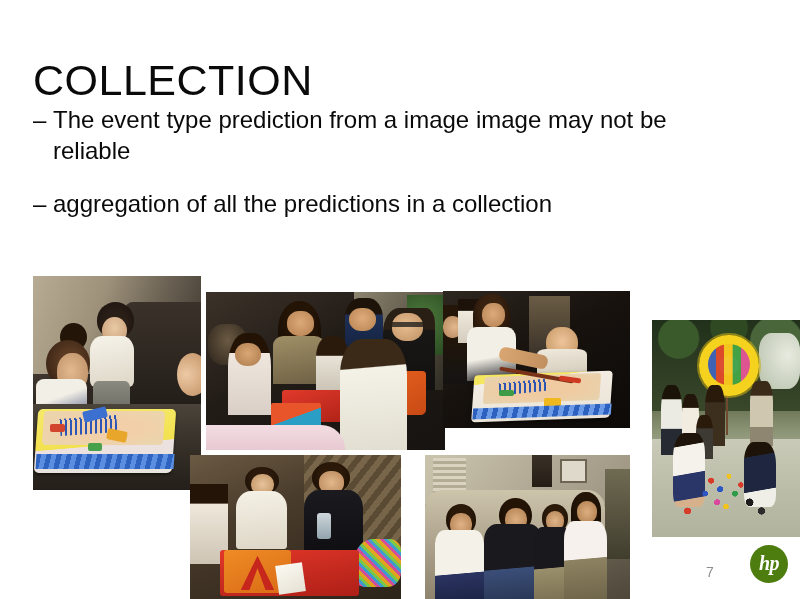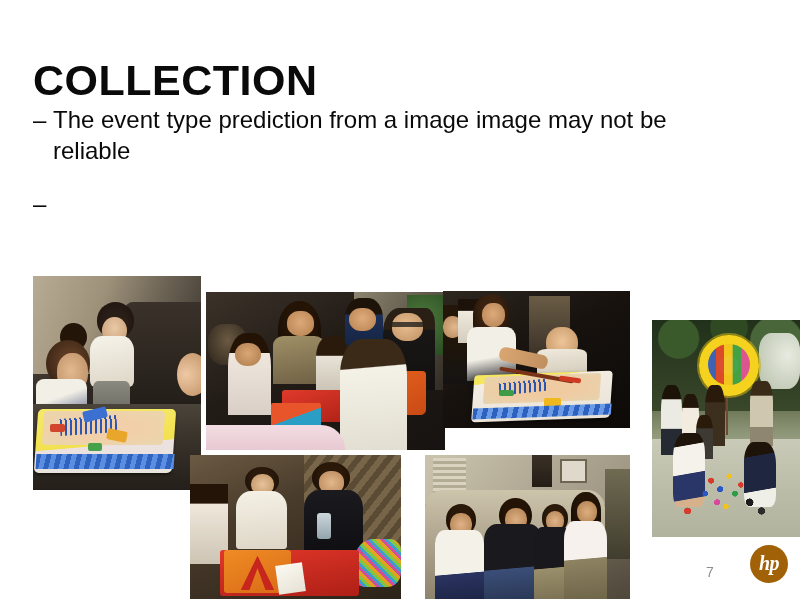--- a/index.html
+++ b/index.html
@@ -15,21 +15,21 @@
     overflow: hidden;
     font-family: "Liberation Sans", sans-serif;
   }
 
   
   #slide-title {
     position: absolute;
     left: 33px;
     top: 29px;
     font-size: 43px;
-    font-weight: 700;
+    font-weight: 400;
     letter-spacing: 0.5px;
     color: #0a0a0a;
     line-height: 1.05;
     white-space: nowrap;
   }
 
   
   .bullet-list {
     position: absolute;
     left: 33px;
@@ -616,21 +616,21 @@
       radial-gradient(circle at 74% 88%, #2b2b2b 0 1.6%, transparent 1.7%),
       radial-gradient(circle at 50% 86%, #f3c31d 0 1.3%, transparent 1.4%);
   }
 
   
   #hp-logo {
     position: absolute;
     left: 750px; top: 545px;
     width: 38px; height: 38px;
     border-radius: 50%;
-    background: #a16207;
+    background: #4d7c0f;
     z-index: 10;
   }
   #hp-logo .hp-text {
     position: absolute;
     inset: 0;
     display: flex;
     align-items: center;
     justify-content: center;
     color: #ffffff;
     font-family: "Liberation Serif", serif;
@@ -661,20 +661,21 @@
 
   <div class="bullet-list">
 
     <div class="bullet-row">
       <span class="bullet-marker">–</span>
       <span class="bullet-text">The event type prediction from a image image may not be reliable</span>
     </div>
 
     <div class="bullet-row">
       <span class="bullet-marker">–</span>
+      <span class="bullet-text">aggregation of all the predictions in a collection</span>
     </div>
 
   </div>
 
   <div class="photo" id="photo-cake-table">
     <div class="layer bg"></div>
     <div class="layer wall"></div>
     <div class="layer sofa"></div>
     <div class="layer mom-head"></div>
     <div class="layer toddler-head"></div>

